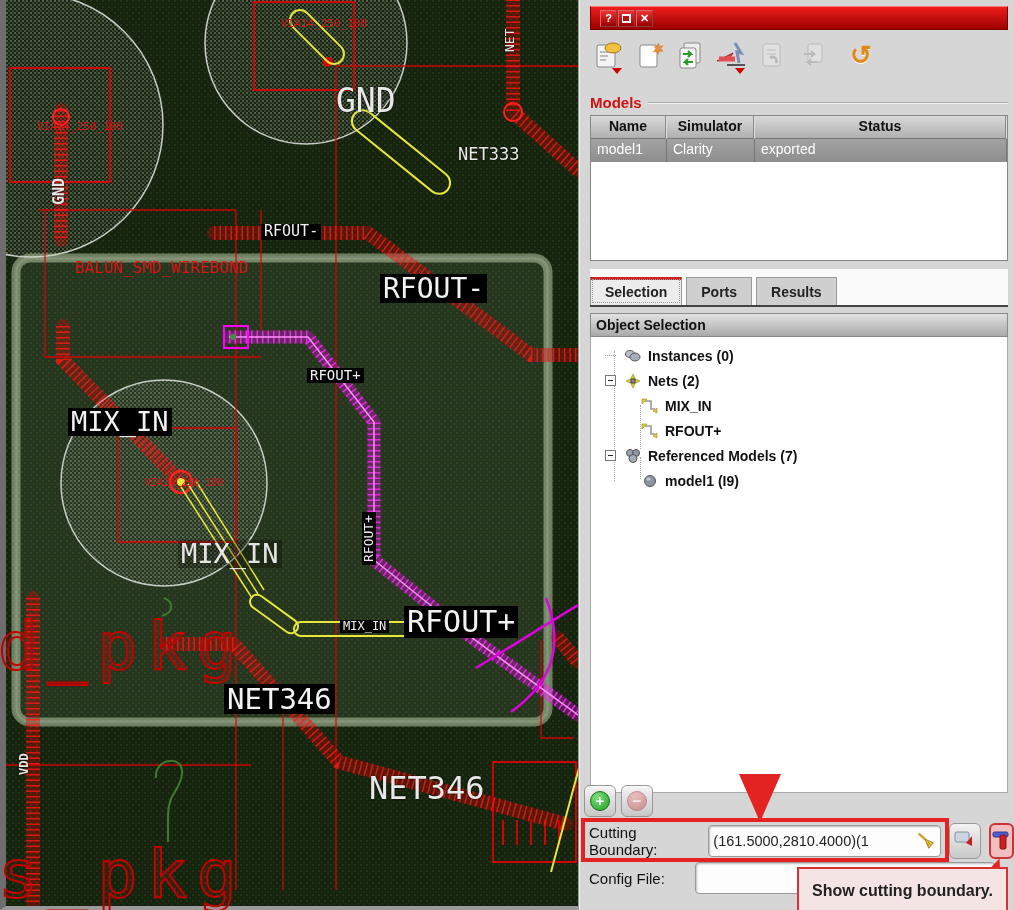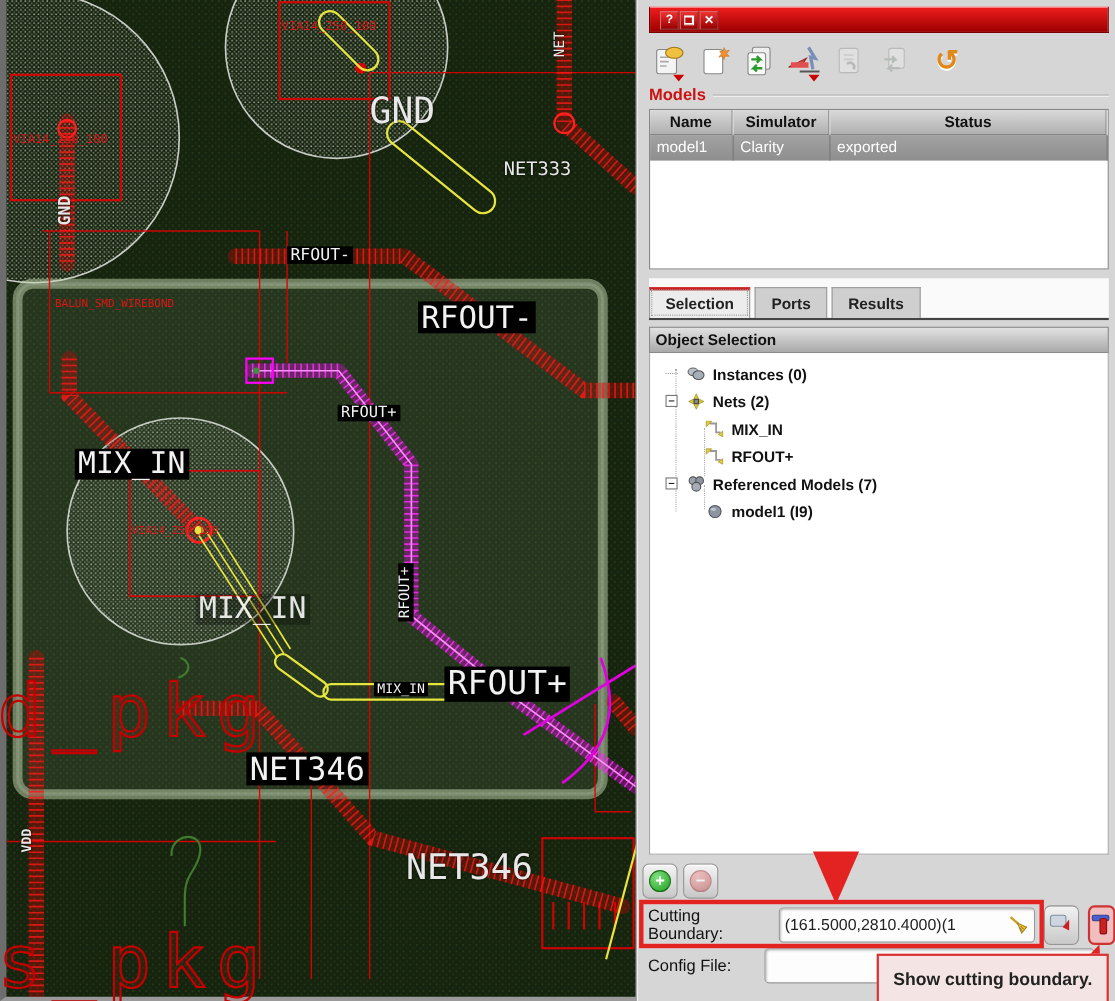--- a/index.html
+++ b/index.html
@@ -9,21 +9,21 @@
 
   
   .pcb { position:absolute; left:0; top:0; width:578px; height:910px;
          background:#16230e; border-left:6px solid #6d6d6d; border-bottom:4px solid #9a9a9a; }
   .pcb svg { position:absolute; left:0; top:0; }
   .pcb-label { position:absolute; white-space:nowrap;
                font-family:"DejaVu Sans Mono", monospace; line-height:1.05; z-index:5; }
   .lbl-box   { background:#000; color:#f2f2f2; padding:0 3px; }
   .lbl-white { color:#e8e8e8; text-shadow:0 0 2px #000; }
   .lbl-ghost { color:rgba(255,255,255,.88); background:rgba(0,0,0,.28); padding:0 3px; }
-  .lbl-red   { color:#dd1515; }
+  .lbl-red   { color:#dd1515;padding-left:25px; }
   .lbl-hollow{ color:rgba(255,30,30,.10); -webkit-text-stroke:2px #c40000;
                letter-spacing:10px; font-weight:400; }
   .rot { transform:rotate(-90deg); transform-origin:0 0; }
 
   
   .panel { position:absolute; left:578px; top:0; width:436px; height:910px;
            background:#d6d6d6; border-left:2px groove #eee; padding:6px 4px 0 10px; }
   .titlebar { height:24px; margin-right:2px; background:linear-gradient(#ee1c1c,#9c0000);
               border:1px solid #7a0000; border-top-color:#ff7a7a; display:flex; align-items:center;
               padding:0 3px 0 8px; }
@@ -39,21 +39,21 @@
 
   .toolbar { display:flex; align-items:flex-start; gap:7px; padding:8px 0 6px 2px; }
   .tbtn { position:relative; width:34px; height:34px; display:flex; align-items:center;
           justify-content:center; }
   .tbtn.dis { opacity:.45; filter:grayscale(.8); }
   .caret { position:absolute; bottom:-2px; right:4px; width:0; height:0;
            border-left:5px solid transparent; border-right:5px solid transparent;
            border-top:6px solid #c00; }
   .undo-glyph { font-size:26px; font-weight:bold; color:#e08818; text-shadow:0 1px 0 #fff; }
 
-  .sec-head { display:flex; align-items:center; margin:0 2px 4px 0; }
+  .sec-head { display:flex; align-items:center; margin:16px 2px 4px 0; }
   .sec-head .cap { color:#cc1111; font-weight:bold; font-size:15px; }
   .sec-head .rule { flex:1; height:2px; margin-left:6px; border-top:1px solid #a8a8a8;
                     border-bottom:1px solid #f4f4f4; }
 
   .mtable { margin-right:2px; border:1px solid #888; background:#fff; height:146px; }
   .mrow { display:flex; height:23px; }
   .mrow > div { padding:2px 6px; font-size:14px; overflow:hidden; white-space:nowrap; }
   .mhead { background:linear-gradient(#d9d9d9,#aeaeae);justify-content:space-between; }
   .mhead > div { font-weight:bold; color:#111; text-align:center;
                  border-right:2px groove #ddd; border-bottom:1px solid #777; }
@@ -221,21 +221,21 @@
       </g>
     </svg>
 
     <div class="pcb-label lbl-red" style="left:250px;top:18px;font-size:11px">VIA14_250_100</div>
     <div class="pcb-label lbl-white" style="left:330px;top:84px;font-size:33px">GND</div>
     <div class="pcb-label lbl-white rot" style="left:497px;top:52px;font-size:13px">NET</div>
     <div class="pcb-label lbl-white" style="left:452px;top:146px;font-size:17px">NET333</div>
     <div class="pcb-label lbl-red" style="left:6px;top:121px;font-size:11px">VIA14_250_100</div>
     <div class="pcb-label lbl-white rot" style="left:46px;top:205px;font-size:15px;font-weight:bold">GND</div>
     <div class="pcb-label lbl-box" style="left:255px;top:224px;font-size:15px">RFOUT-</div>
-    <div class="pcb-label lbl-red" style="left:44px;top:272px;font-size:10px">BALUN_SMD_WIREBOND</div>
+    <div class="pcb-label lbl-red" style="left:44px;top:260px;font-size:16px">BALUN_SMD_WIREBOND</div>
     <div class="pcb-label lbl-box" style="left:374px;top:274px;font-size:28px">RFOUT-</div>
     <div class="pcb-label lbl-box" style="left:301px;top:368px;font-size:14px">RFOUT+</div>
     <div class="pcb-label lbl-box" style="left:62px;top:408px;font-size:27px">MIX_IN</div>
     <div class="pcb-label lbl-red" style="left:114px;top:478px;font-size:10px">VIA14_250_100</div>
     <div class="pcb-label lbl-box rot" style="left:356px;top:565px;font-size:13px">RFOUT+</div>
     <div class="pcb-label lbl-ghost" style="left:172px;top:540px;font-size:27px">MIX_IN</div>
     <div class="pcb-label lbl-box" style="left:334px;top:620px;font-size:12px">MIX_IN</div>
     <div class="pcb-label lbl-box" style="left:398px;top:606px;font-size:30px">RFOUT+</div>
     <div class="pcb-label lbl-box" style="left:218px;top:684px;font-size:29px">NET346</div>
     <div class="pcb-label lbl-white rot" style="left:12px;top:775px;font-size:12px;font-weight:bold">VDD</div>

